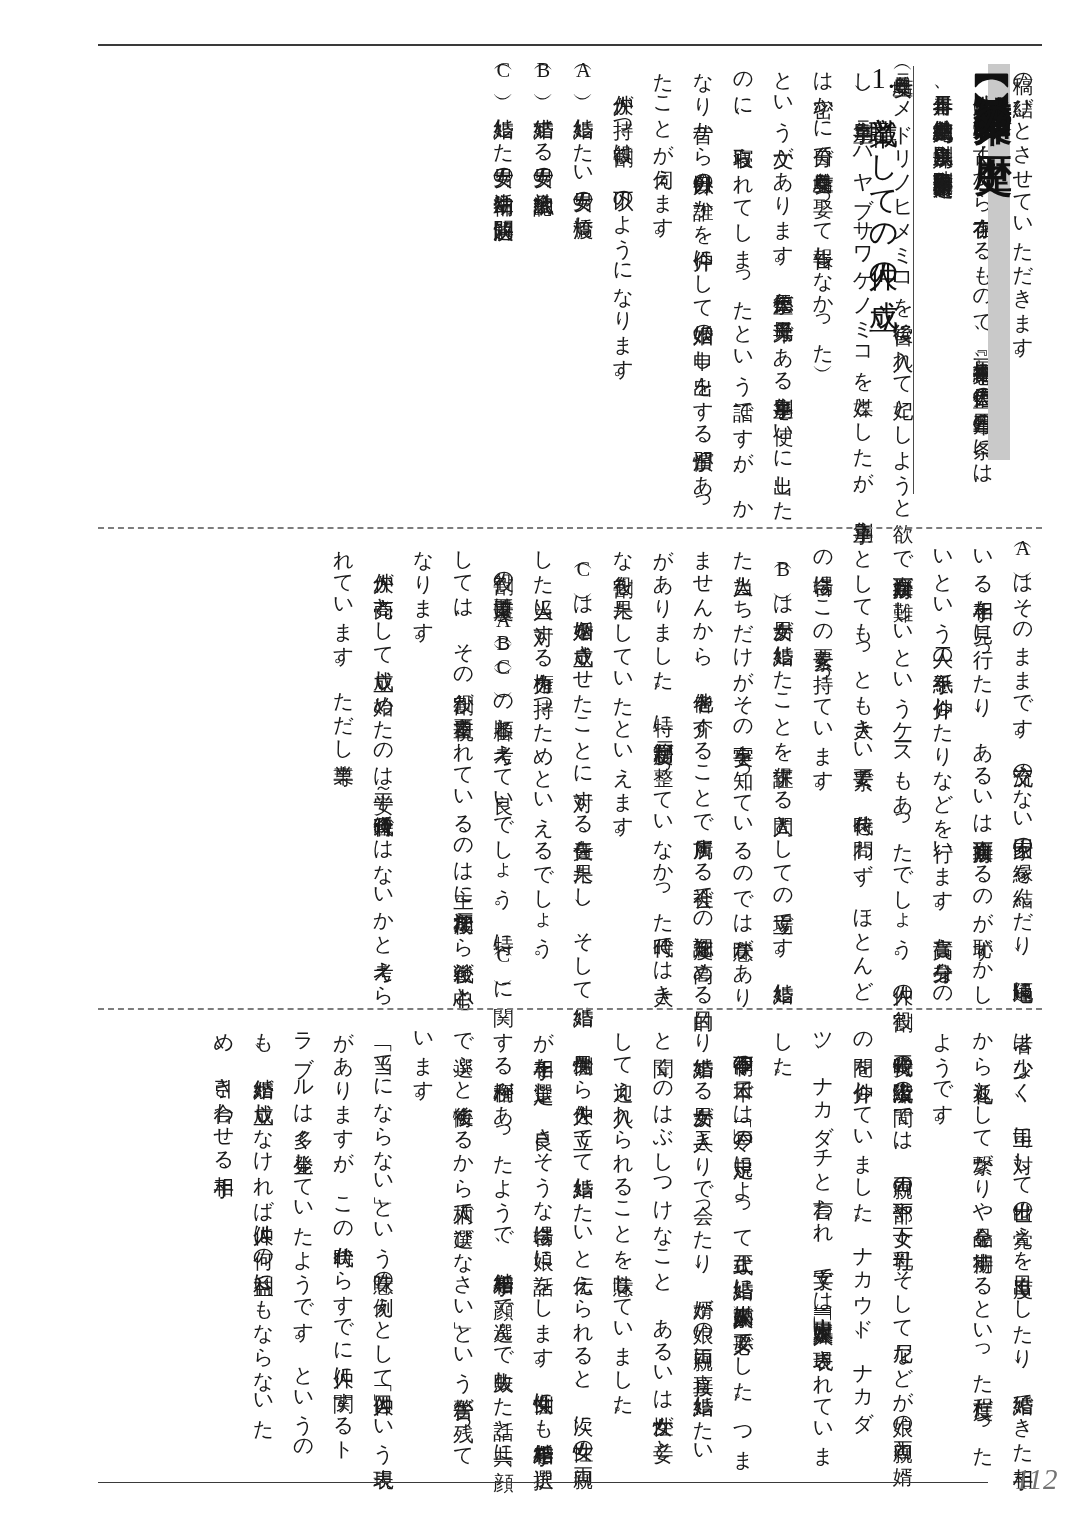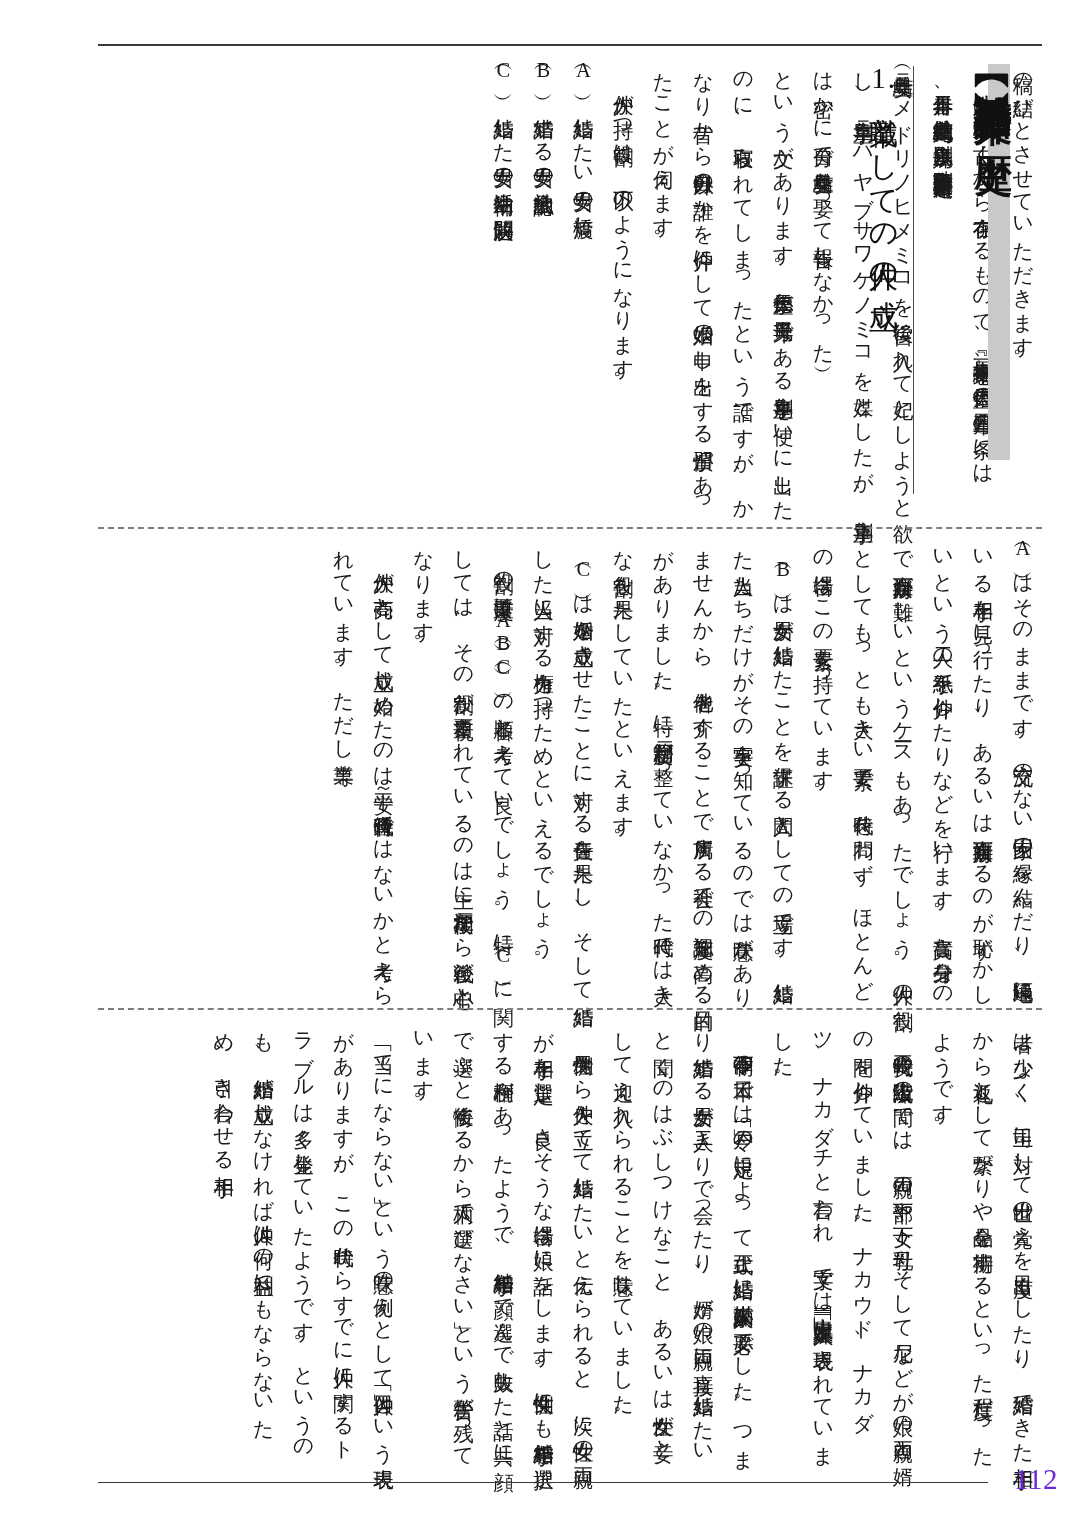--- a/index.html
+++ b/index.html
@@ -45,22 +45,23 @@
     width: 890px;
     height: 0;
     border-top: 1.5px solid #3a3a3a;
   }
   .page-number {
     position: absolute;
     right: 22px;
     top: 1463px;
     font-size: 29px;
     letter-spacing: 0.5px;
-    color: #6d28d9;
+    color: #737373;
     font-family: "Liberation Serif", serif;
+    font-style: italic;
   }
 
   
   .vblock {
     position: absolute;
     writing-mode: vertical-rl;
     -webkit-writing-mode: vertical-rl;
     text-orientation: upright;
     font-feature-settings: "vert" 1;
     box-sizing: border-box;

